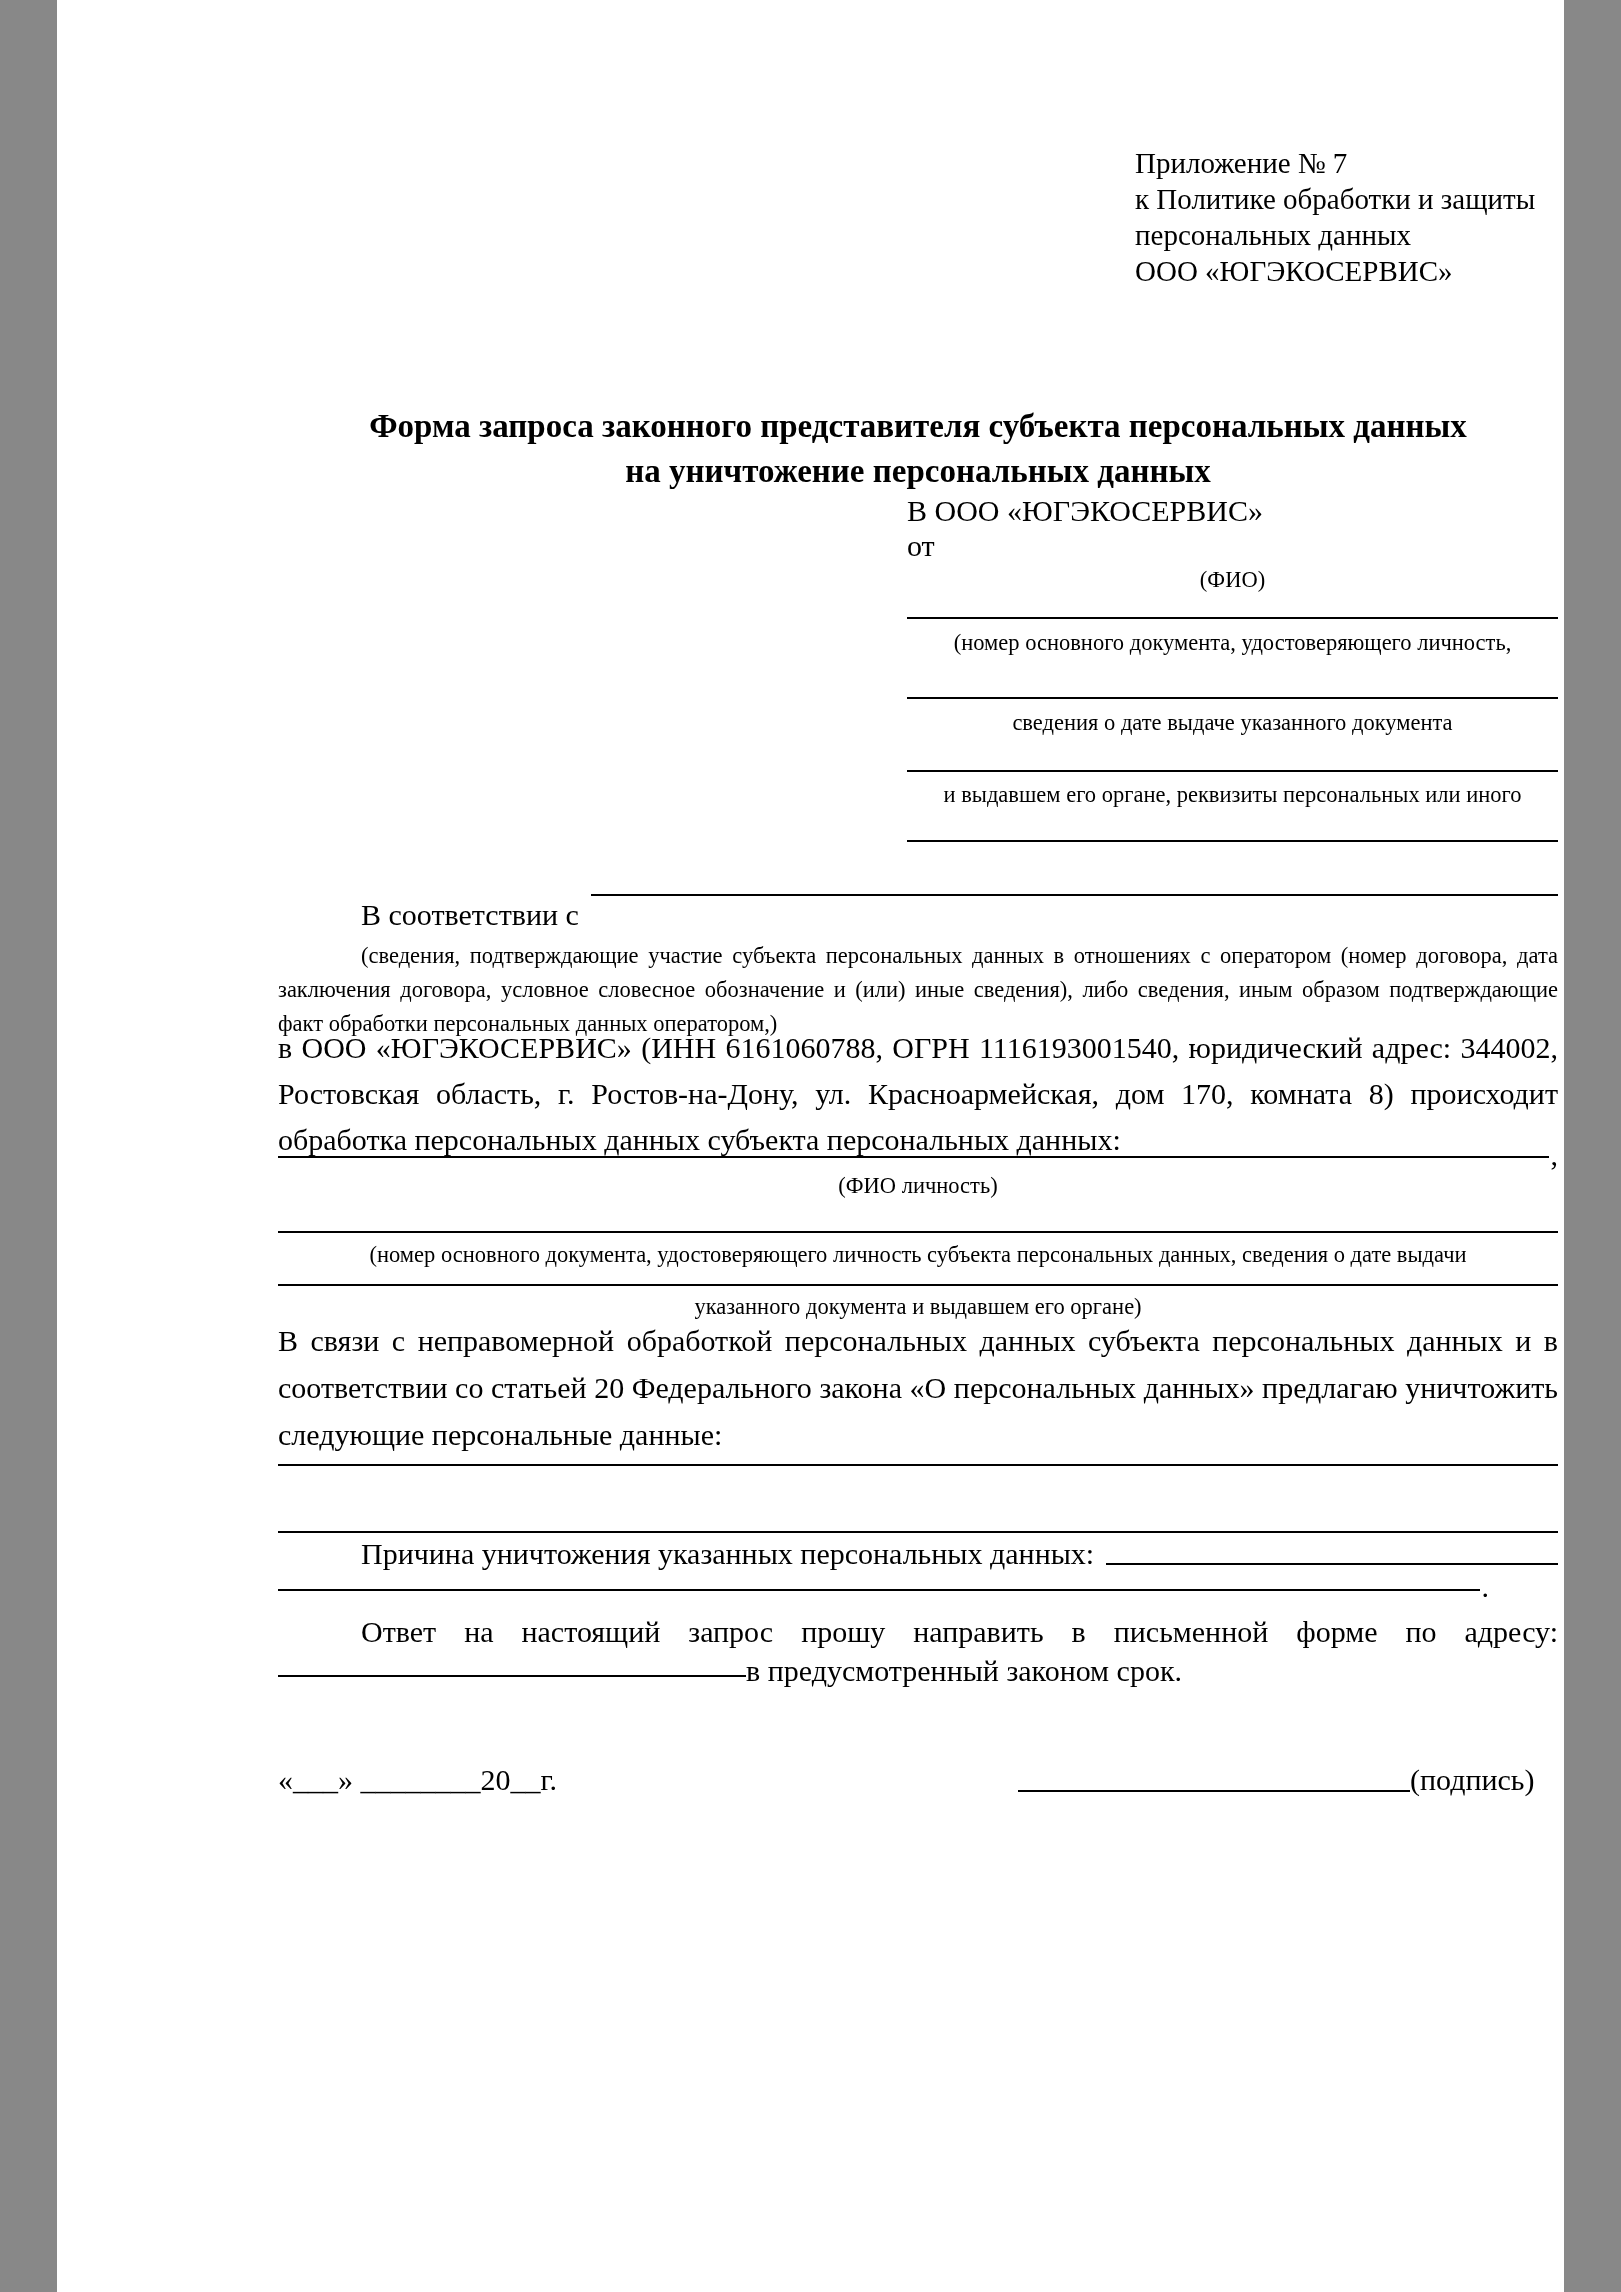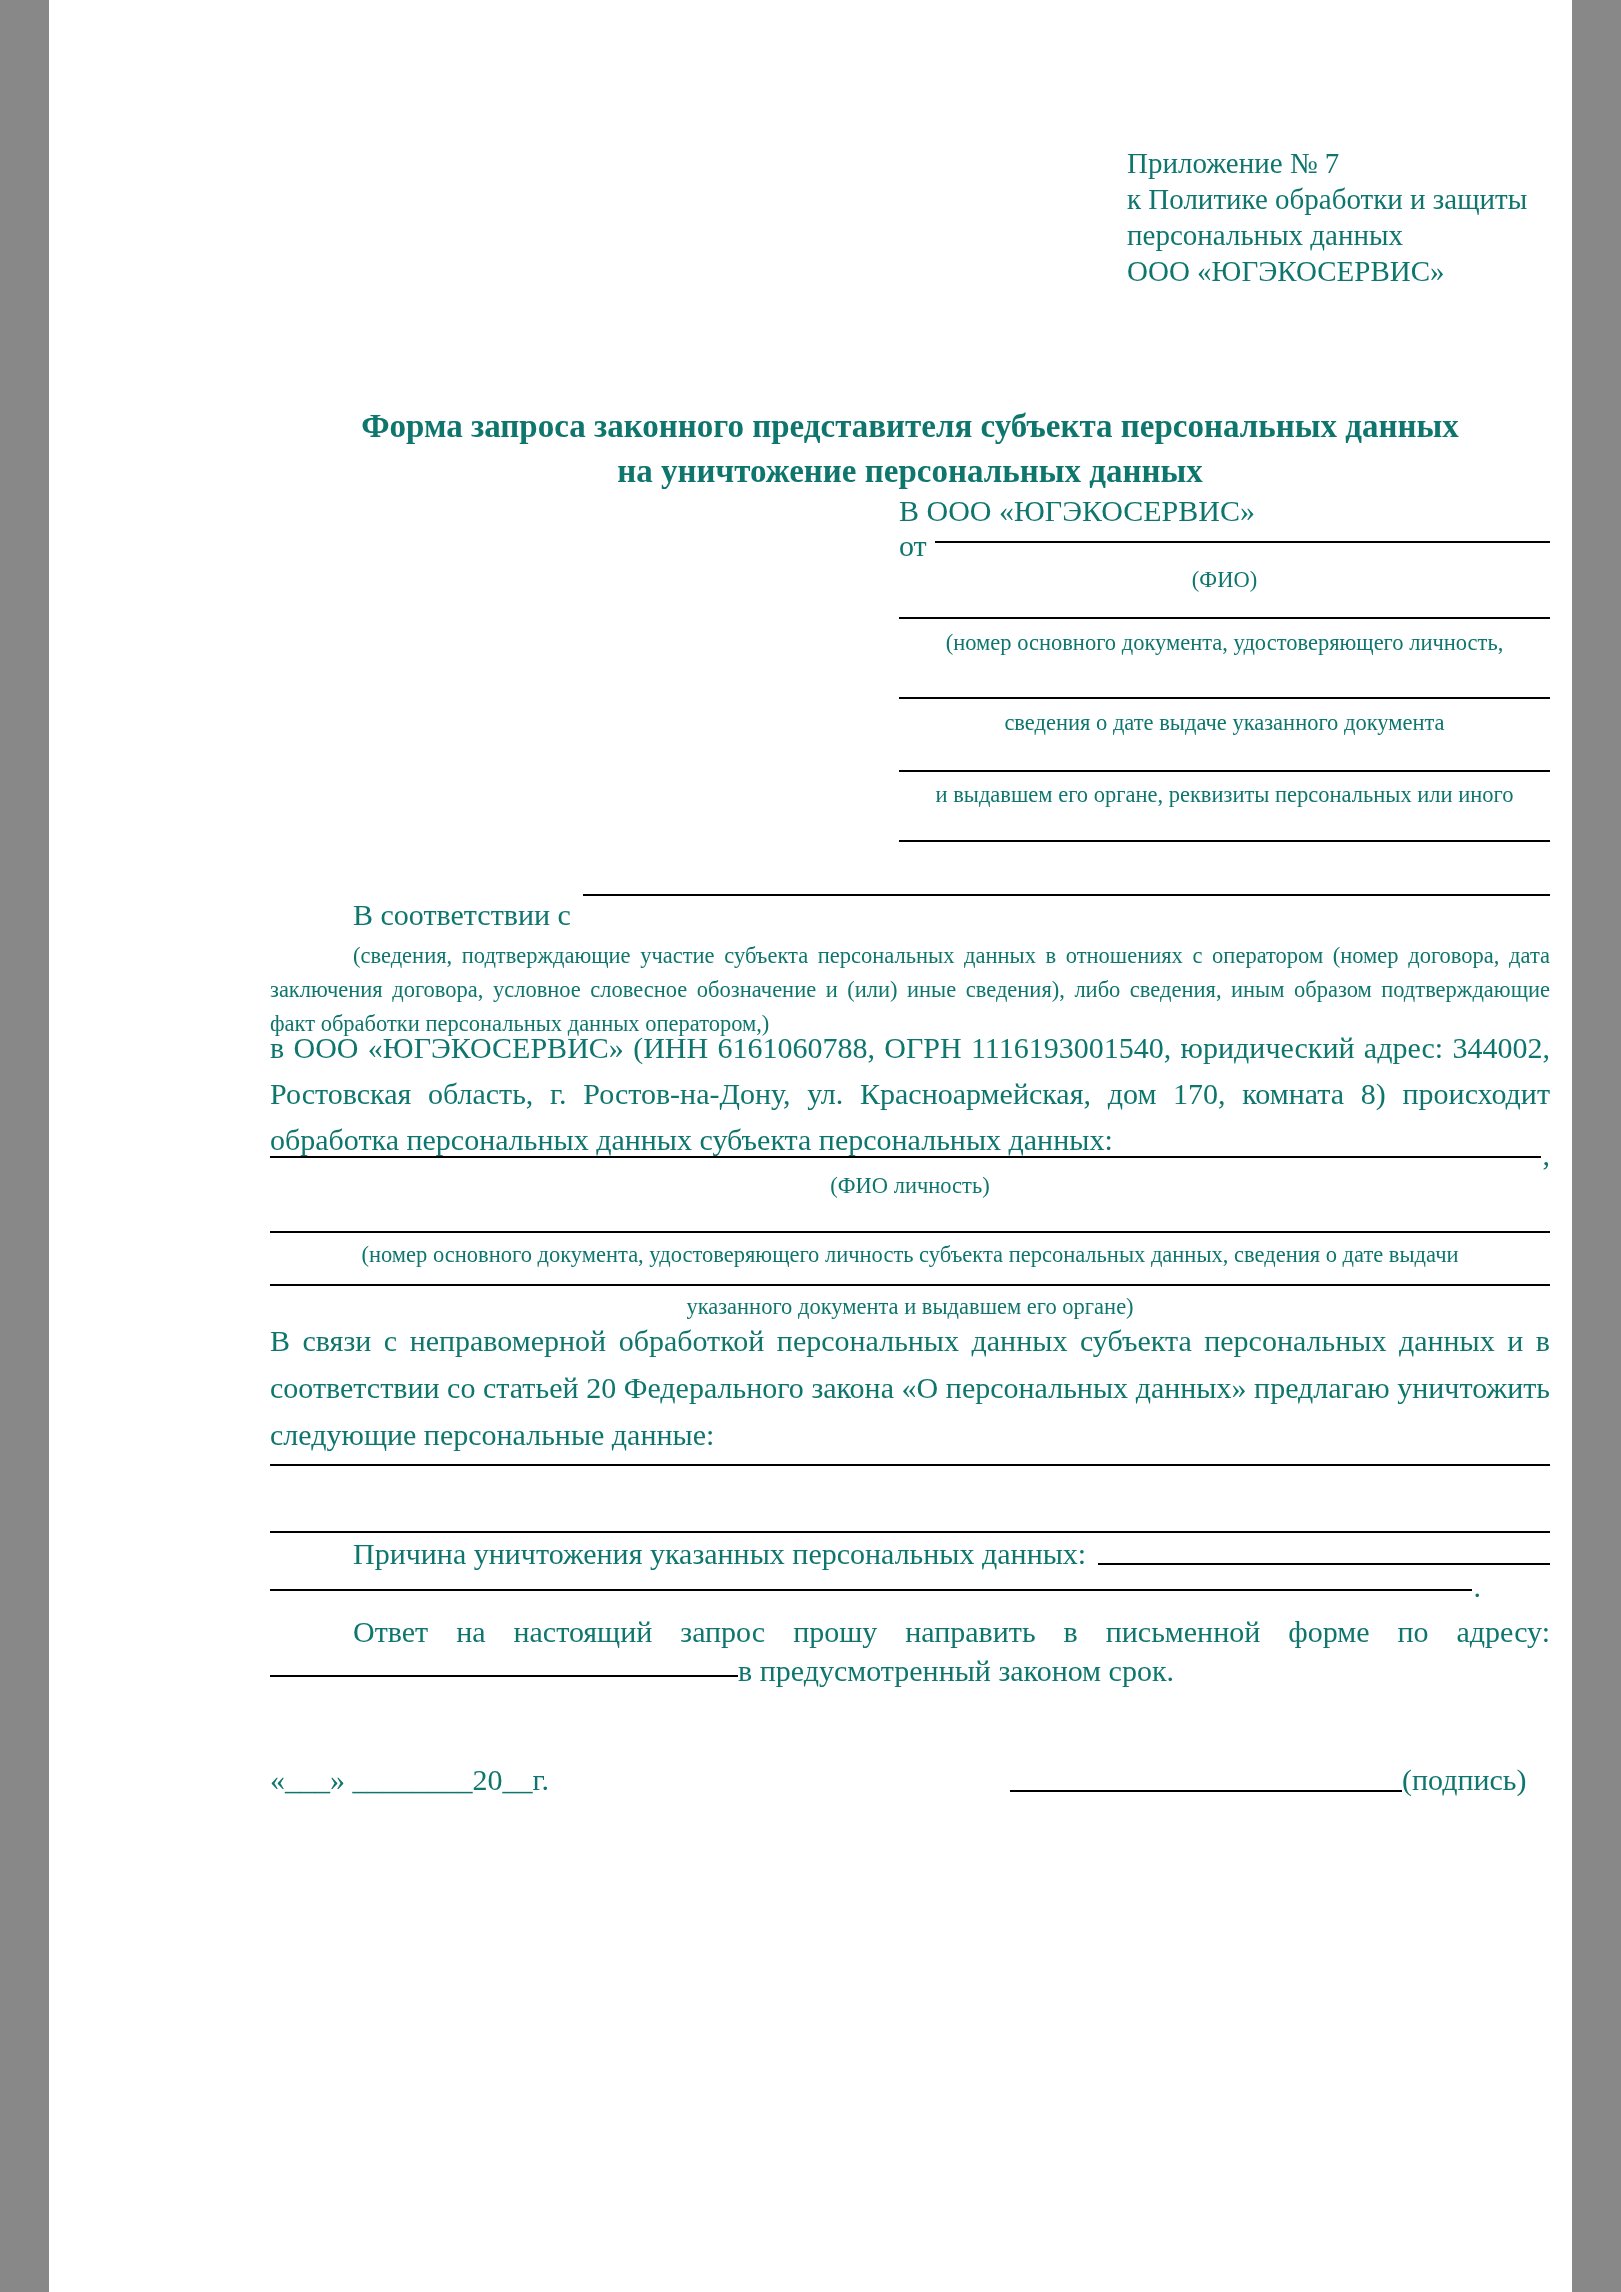--- a/index.html
+++ b/index.html
@@ -2,41 +2,40 @@
 <html><head>
 <meta charset="utf-8">
 <style>
   html,body{margin:0;padding:0;background:#888;}
   .page{
     position:relative;
     width:1507px;height:2293px;
     background:#ffffff;
     margin:0 auto;
     font-family:"Liberation Serif","DejaVu Serif",serif;
-    color:#0f766e;
+    color:#000000;
     font-size:30px;
     overflow:hidden;
-    padding-left:16px;
   }
   
   .uline{border-bottom:2.9px solid #000;height:0;}
   .fl{flex:1;border-bottom:2.9px solid #000;height:0;margin-bottom:6.9px;}
   .cap{font-size:22.5px;line-height:27.4px;text-align:center;}
 
   
   .hdr{position:absolute;left:1078px;top:145px;font-size:29px;line-height:36px;}
 
   
   .title{position:absolute;left:221px;top:404px;width:1280px;
          text-align:center;font-weight:bold;font-size:33px;line-height:45px;}
 
   
   .addr{position:absolute;left:850px;top:488px;width:651px;}
   .addr-to{line-height:45px;}
-  .addr-from{display:flex;align-items:center;height:25.5px;}
+  .addr-from{display:flex;align-items:flex-start;height:25.5px;flex-direction:column;}
   .addr-from .lbl{line-height:25.5px;margin-right:7.8px;}
   .cap1{margin-top:7.8px;}
   .ul2{margin-top:23.5px;}
   .cap2{margin-top:9.8px;}
   .ul3{margin-top:41px;}
   .cap3{margin-top:9.8px;}
   .ul4{margin-top:33px;}
   .cap4{margin-top:9.8px;}
   .ul5{margin-top:31px;}
   .cap5{margin-top:9.8px;}

